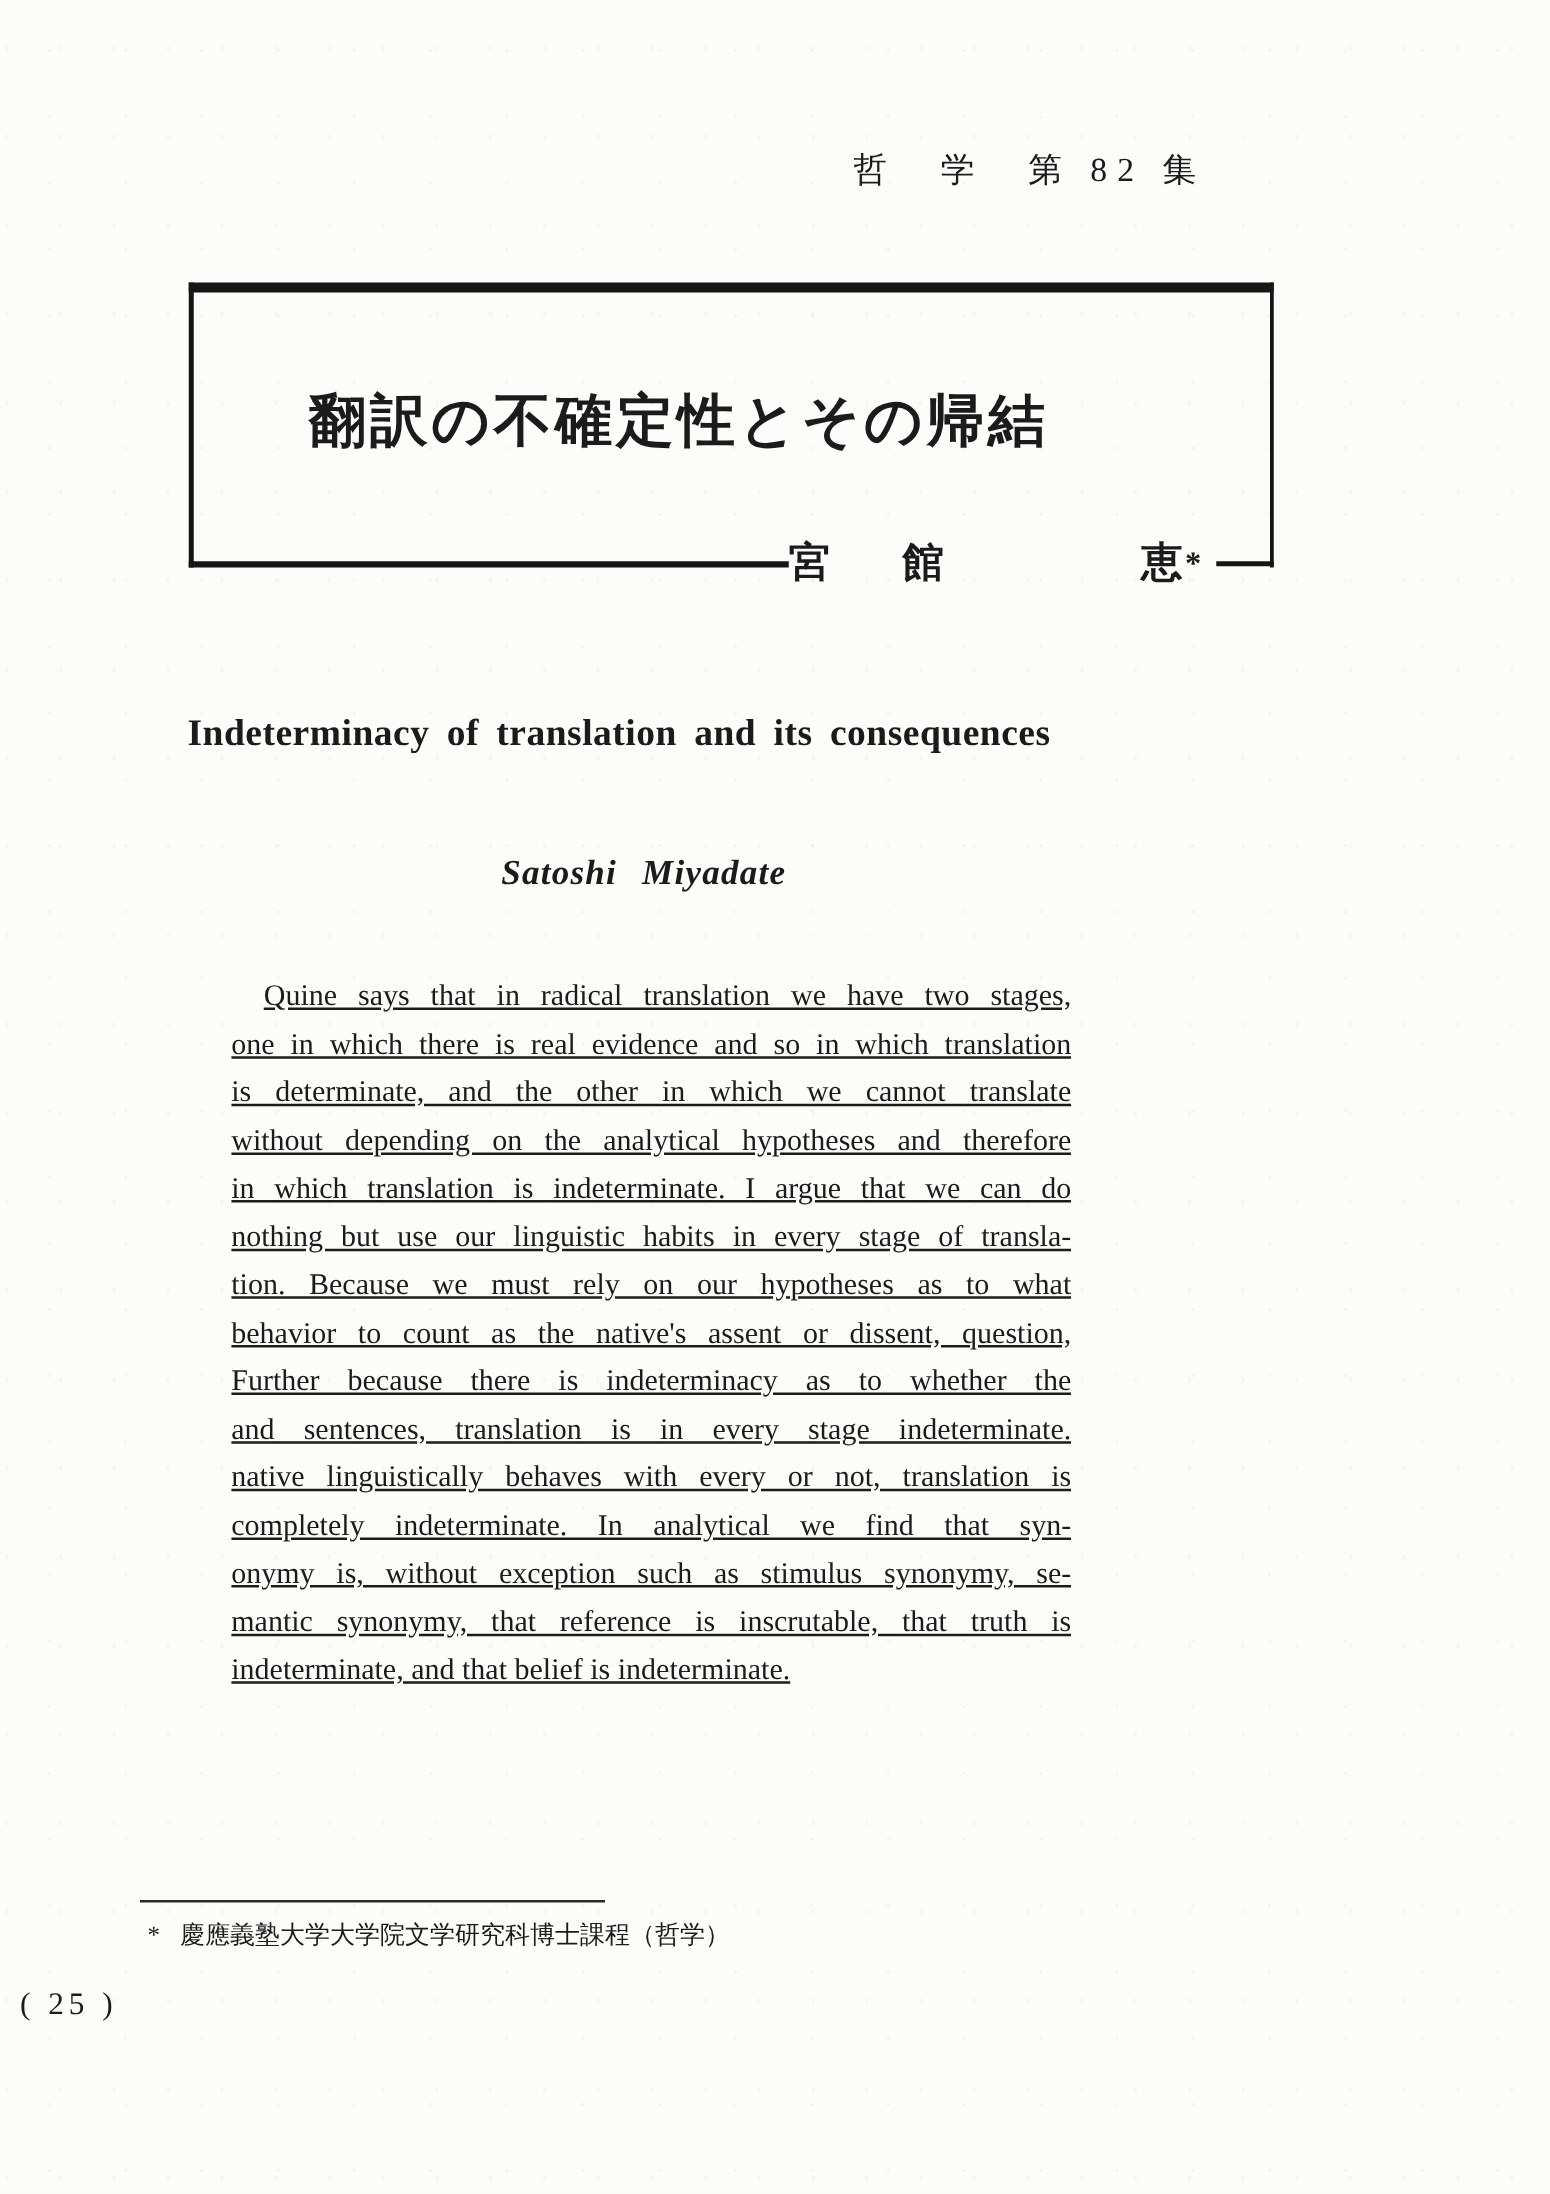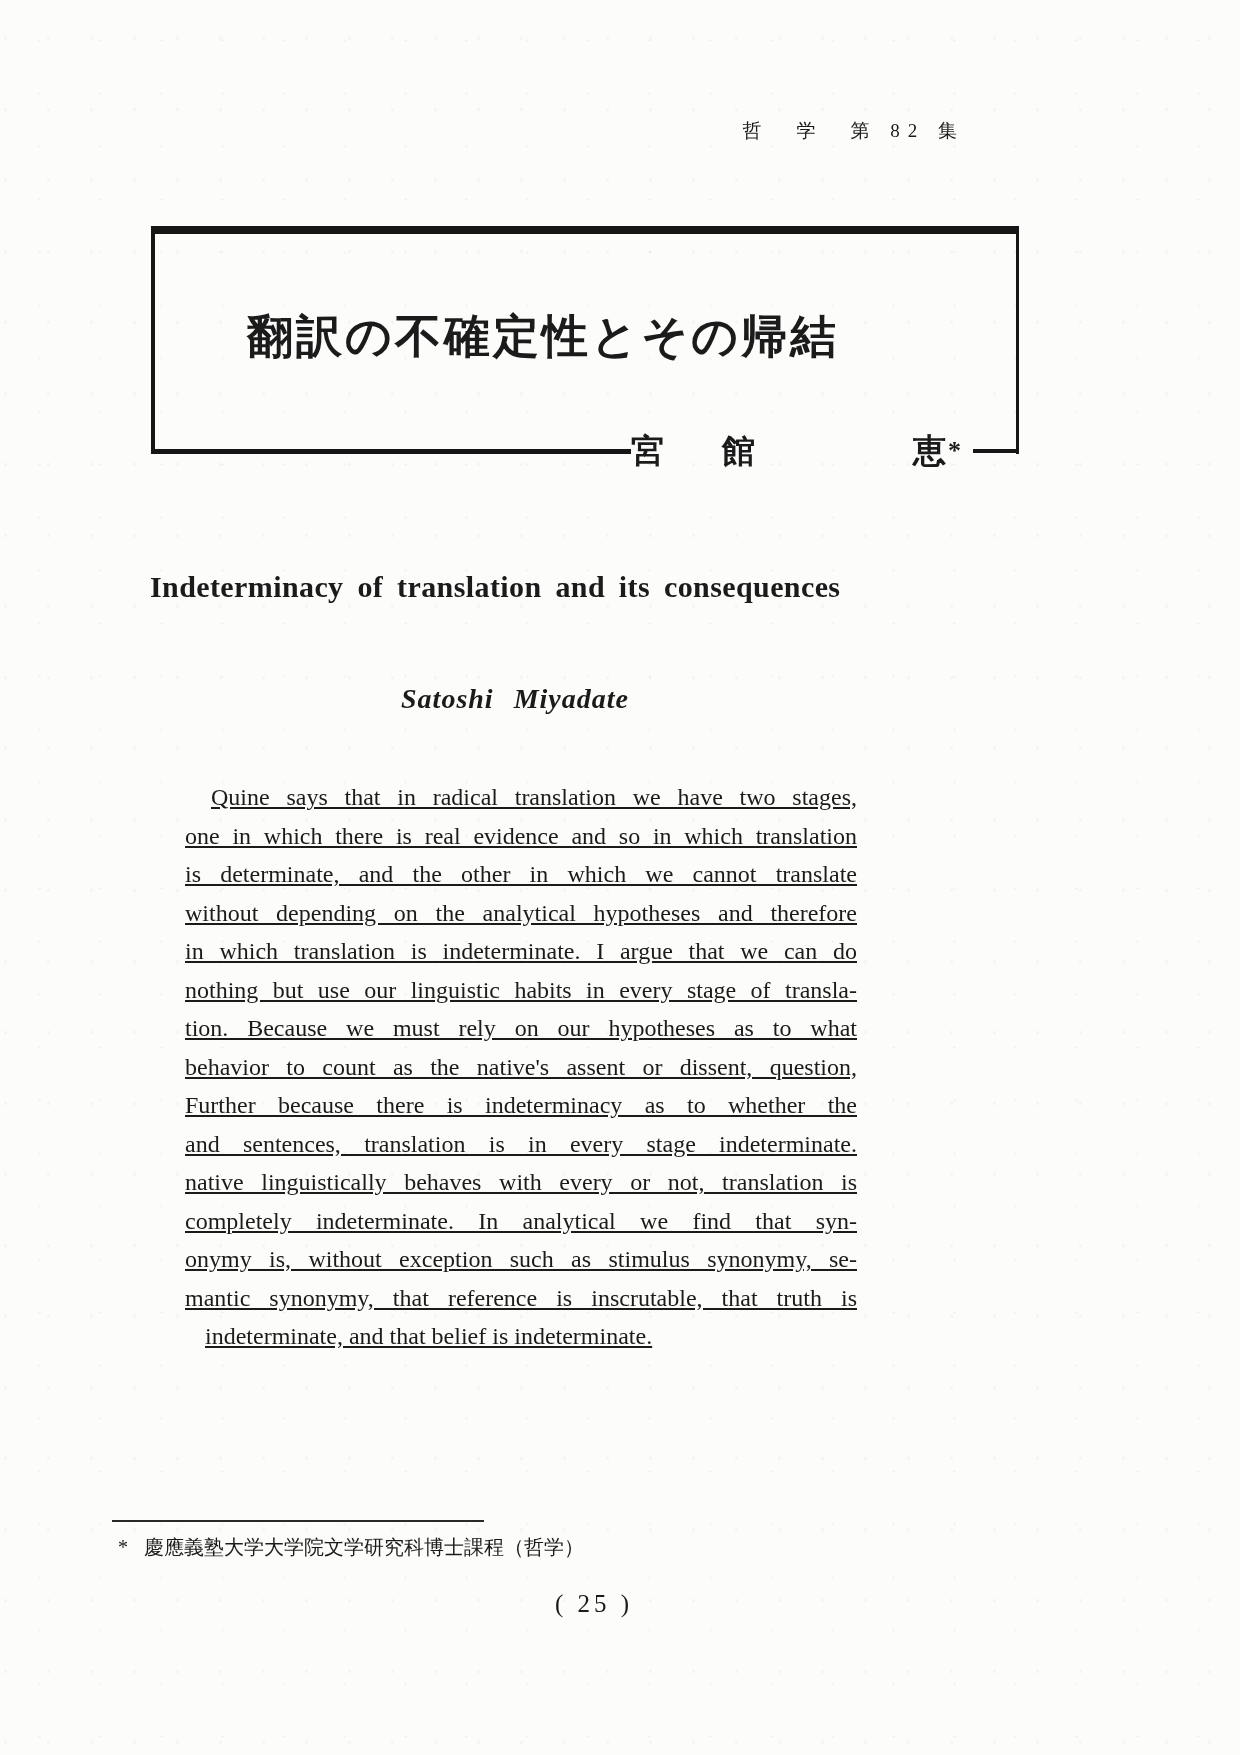--- a/index.html
+++ b/index.html
@@ -20,21 +20,21 @@
     background-position: 9px 14px, 27px 3px;
     color: #1b1b1b;
     overflow: hidden;
   }
 
   
   .journal-header {
     position: absolute;
     top: 118px;
     right: 275px;
-    font-size: 19px;
+    font-size: 27px;
     letter-spacing: 8px;
     white-space: nowrap;
   }
 
   
   .title-box {
     position: absolute;
     left: 137px;
     top: 226px;
     width: 868px;
@@ -116,21 +116,21 @@
     text-decoration: underline;
   }
   .abstract-line {
     text-align: justify;
     text-align-last: justify;
     white-space: normal;
     height: 38.5px;
     overflow: hidden;
   }
   .abstract-line.first { text-indent: 26px; }
-  .abstract-line.last  { text-align-last: left; margin-left: 20px; }
+  .abstract-line.last  { text-align-last: left; }
 
   
   .footnote-rule {
     position: absolute;
     left: 112px;
     top: 1520px;
     width: 372px;
     height: 2px;
     background: #2a2a2a;
   }
@@ -139,24 +139,24 @@
     left: 118px;
     top: 1534px;
     font-size: 20px;
     white-space: nowrap;
   }
   .footnote .marker { margin-right: 16px; }
 
   
   .page-number {
     position: absolute;
-    left: 4px;
+    left: 16px;
     top: 1590px;
     width: 1180px;
-    text-align: center;
+    text-align: left;
     font-size: 25px;
     letter-spacing: 4px;
   }
 </style>
 </head>
 <body>
 
 <div class="page">
 
   <div class="journal-header">哲　学　第 82 集</div>

